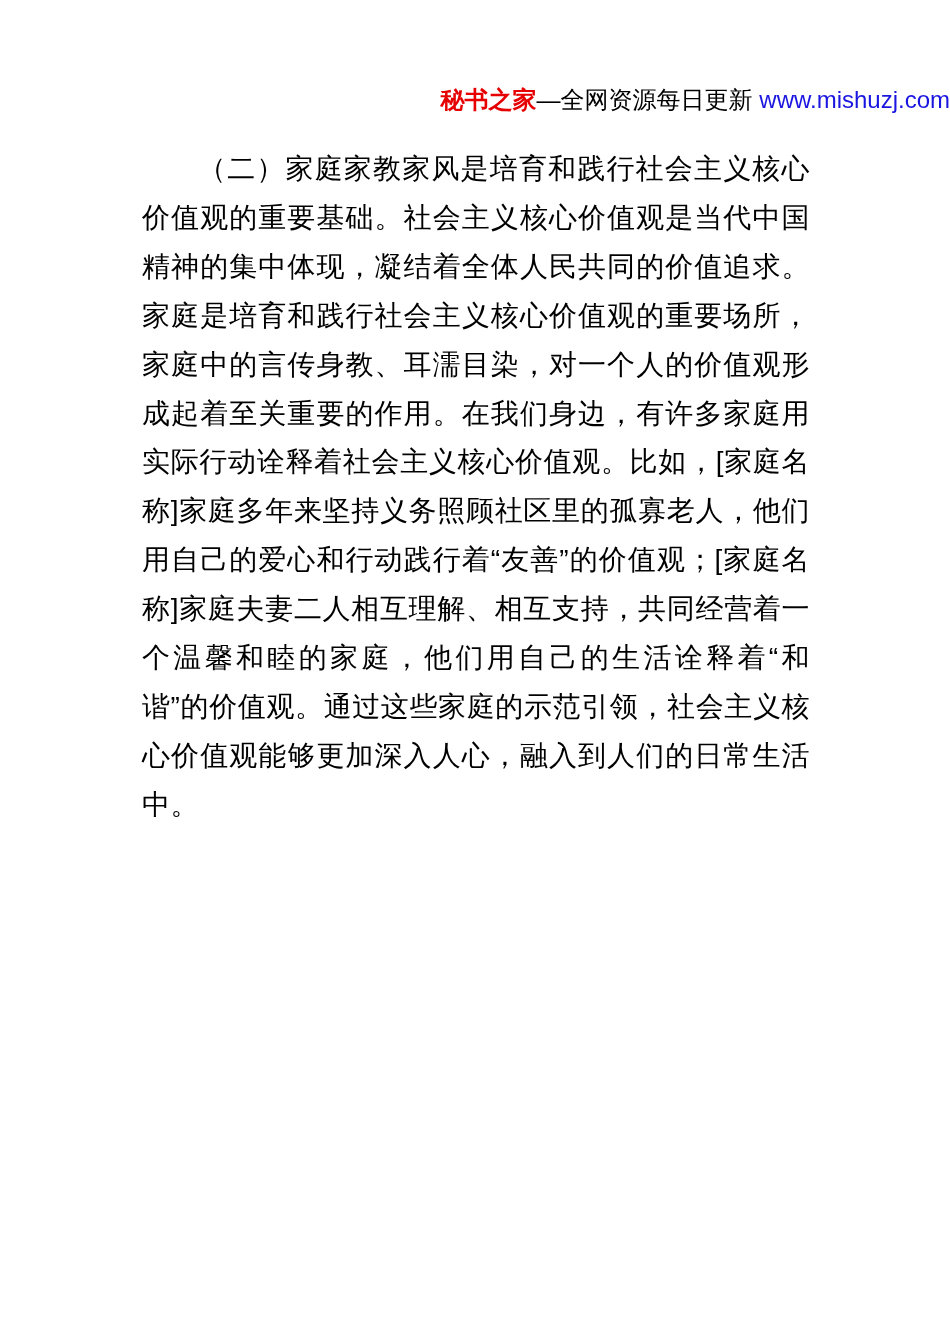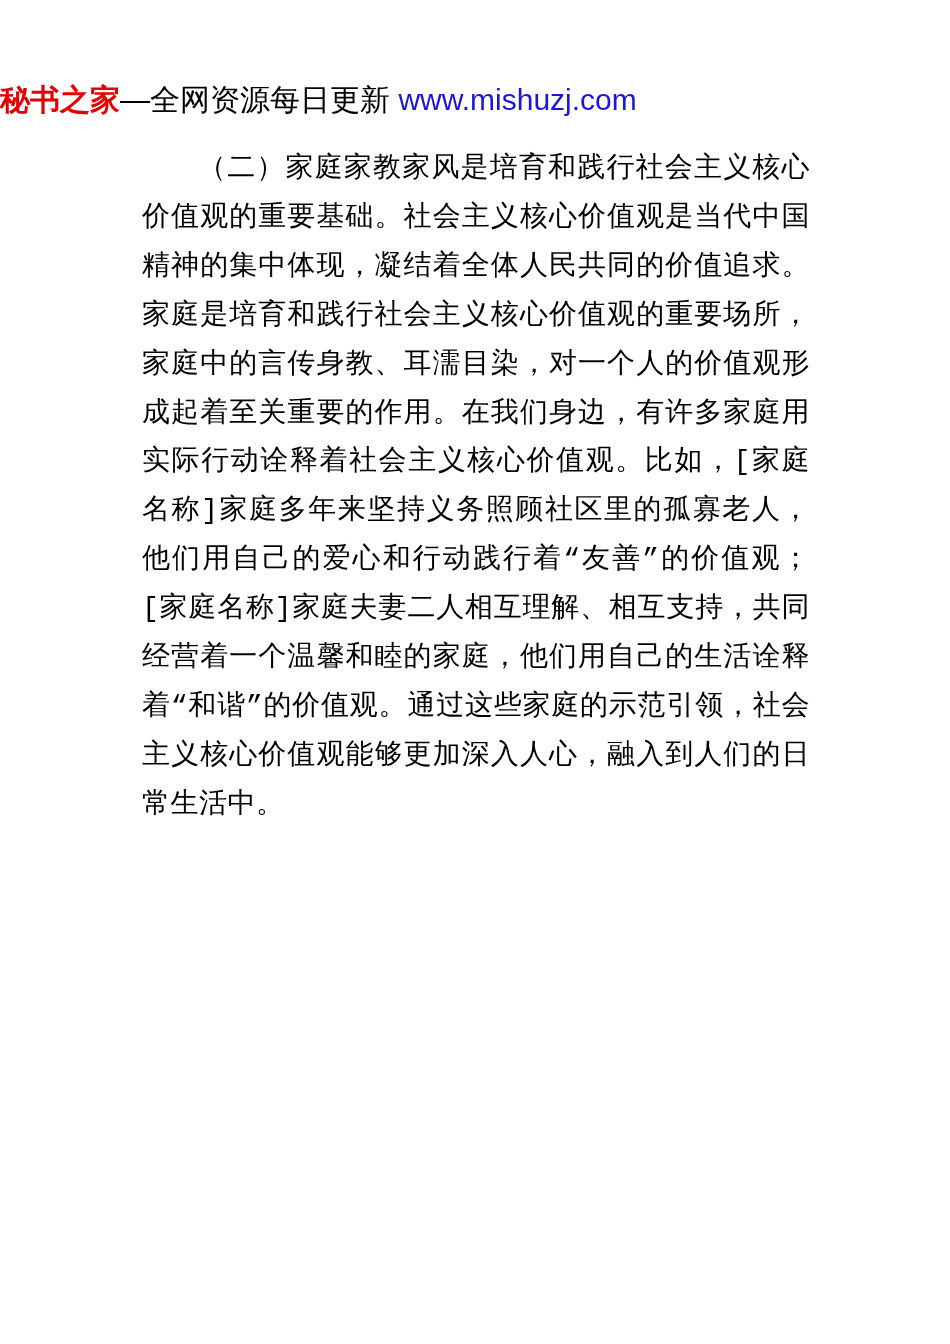--- a/index.html
+++ b/index.html
@@ -18,22 +18,22 @@
   }
   .page{
     width:950px;height:1344px;
     background:var(--page-white);
     box-sizing:border-box;
     position:relative;
   }
   .doc-header{
     padding-top:80px;
     line-height:40px;
-    text-align:left;
-    font-size:30px;
+    text-align:right;
+    font-size:24px;
     white-space:nowrap;
   }
   .brand{
     color:var(--brand-red);
     font-weight:bold;
   }
   .tagline{
     color:var(--text-black);
   }
   .site-url{
@@ -50,21 +50,20 @@
     text-justify:inter-character;
     color:var(--text-black);
     letter-spacing:0.5px;
   }
   .doc-body p{
     margin:0;
     padding:0;
   }
   .doc-body p.indent{
     text-indent:2em;
-    font-family:Liberation Mono, monospace;
   }
 </style>
 </head>
 <body>
 
 <div class="page">
 
   <div class="doc-header">
     <span class="brand">秘书之家</span><span class="tagline">—全网资源每日更新</span><a class="site-url">www.mishuzj.com</a>
   </div>

